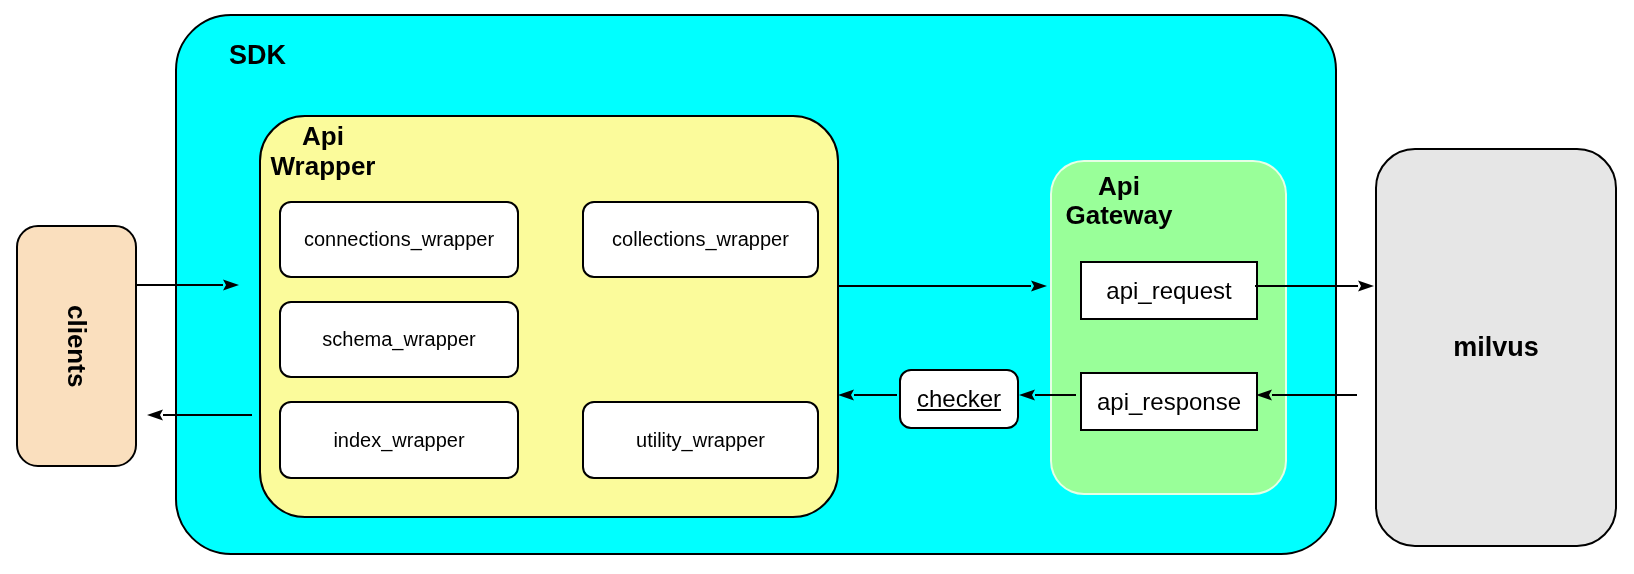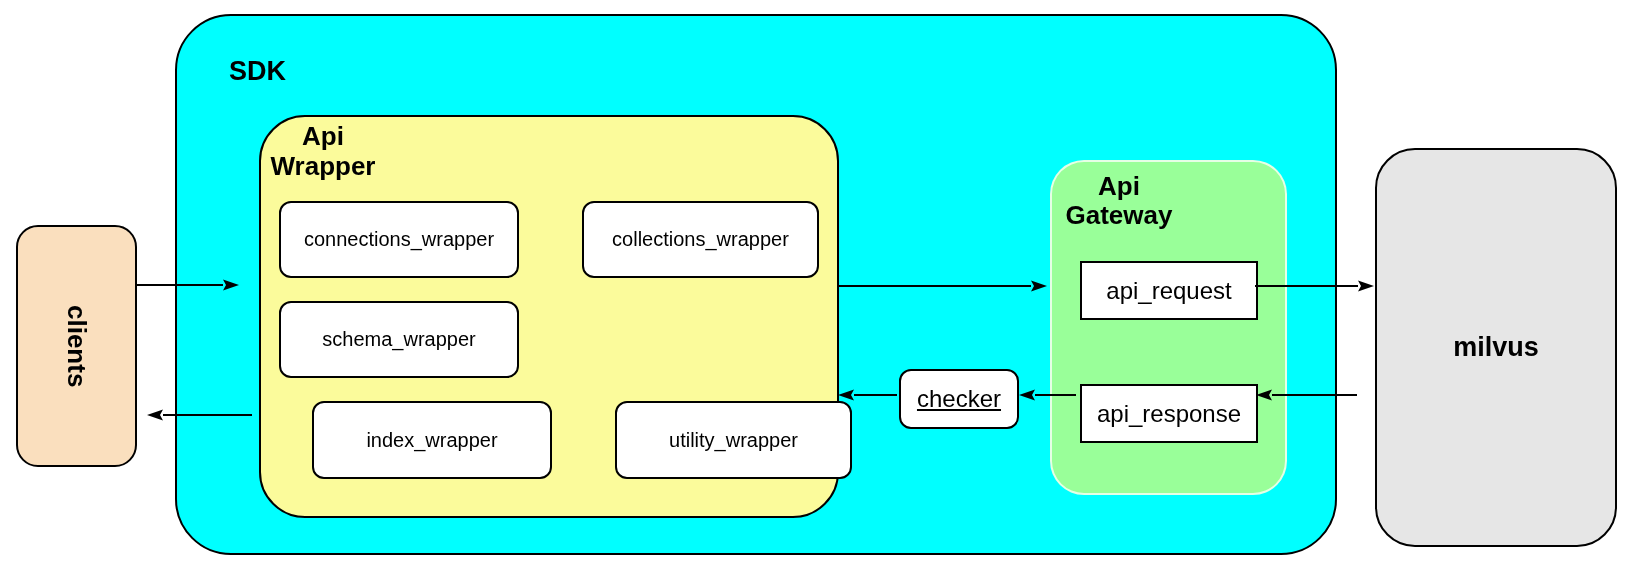--- a/index.html
+++ b/index.html
@@ -41,21 +41,20 @@
     left: 175px; top: 14px; width: 1162px; height: 541px;
     background: #00FFFF;
     border-radius: 56px;
     display: block;
   }
   .sdk-label {
     position: absolute;
     left: 52px; top: 24px;
     font-weight: bold;
     font-size: 27px;
-    margin-top: 16px;
   }
   
   .api-wrapper {
     position: absolute;
     left: 82px; top: 99px; width: 580px; height: 403px;
     background: #FBFB9B;
     border: 2px solid #000000;
     border-radius: 46px;
     box-sizing: border-box;
   }
@@ -75,21 +74,21 @@
     border: 2px solid #000000;
     border-radius: 12px;
     display: flex;
     align-items: center;
     justify-content: center;
     font-size: 20px;
     white-space: nowrap;
   }
   .r1 { top: 84px;  height: 77px; }
   .r2 { top: 184px; height: 77px; }
-  .r3 { top: 284px; height: 78px; margin-left: 33px; }
+  .r3 { top: 284px; height: 78px; }
   .c1 { left: 18px;  width: 240px; }
   .c2 { left: 321px; width: 237px; }
   
   .checker {
     position: absolute;
     left: 722px; top: 353px; width: 120px; height: 60px;
     background: #ffffff;
     border: 2px solid #000000;
     border-radius: 12px;
     box-sizing: border-box;
@@ -124,21 +123,21 @@
     background: #ffffff;
     border: 2px solid #000000;
     border-radius: 0;
     display: flex;
     align-items: center;
     justify-content: center;
     font-size: 24px;
     white-space: nowrap;
   }
   .g1 { top: 99px; }
-  .g2 { top: 222px; }
+  .g2 { top: 210px; }
   
   .milvus {
     left: 1375px; top: 148px; width: 242px; height: 399px;
     background: #E6E6E6;
     border-radius: 40px;
   }
   .milvus .hlabel {
     font-weight: bold;
     font-size: 27px;
   }

